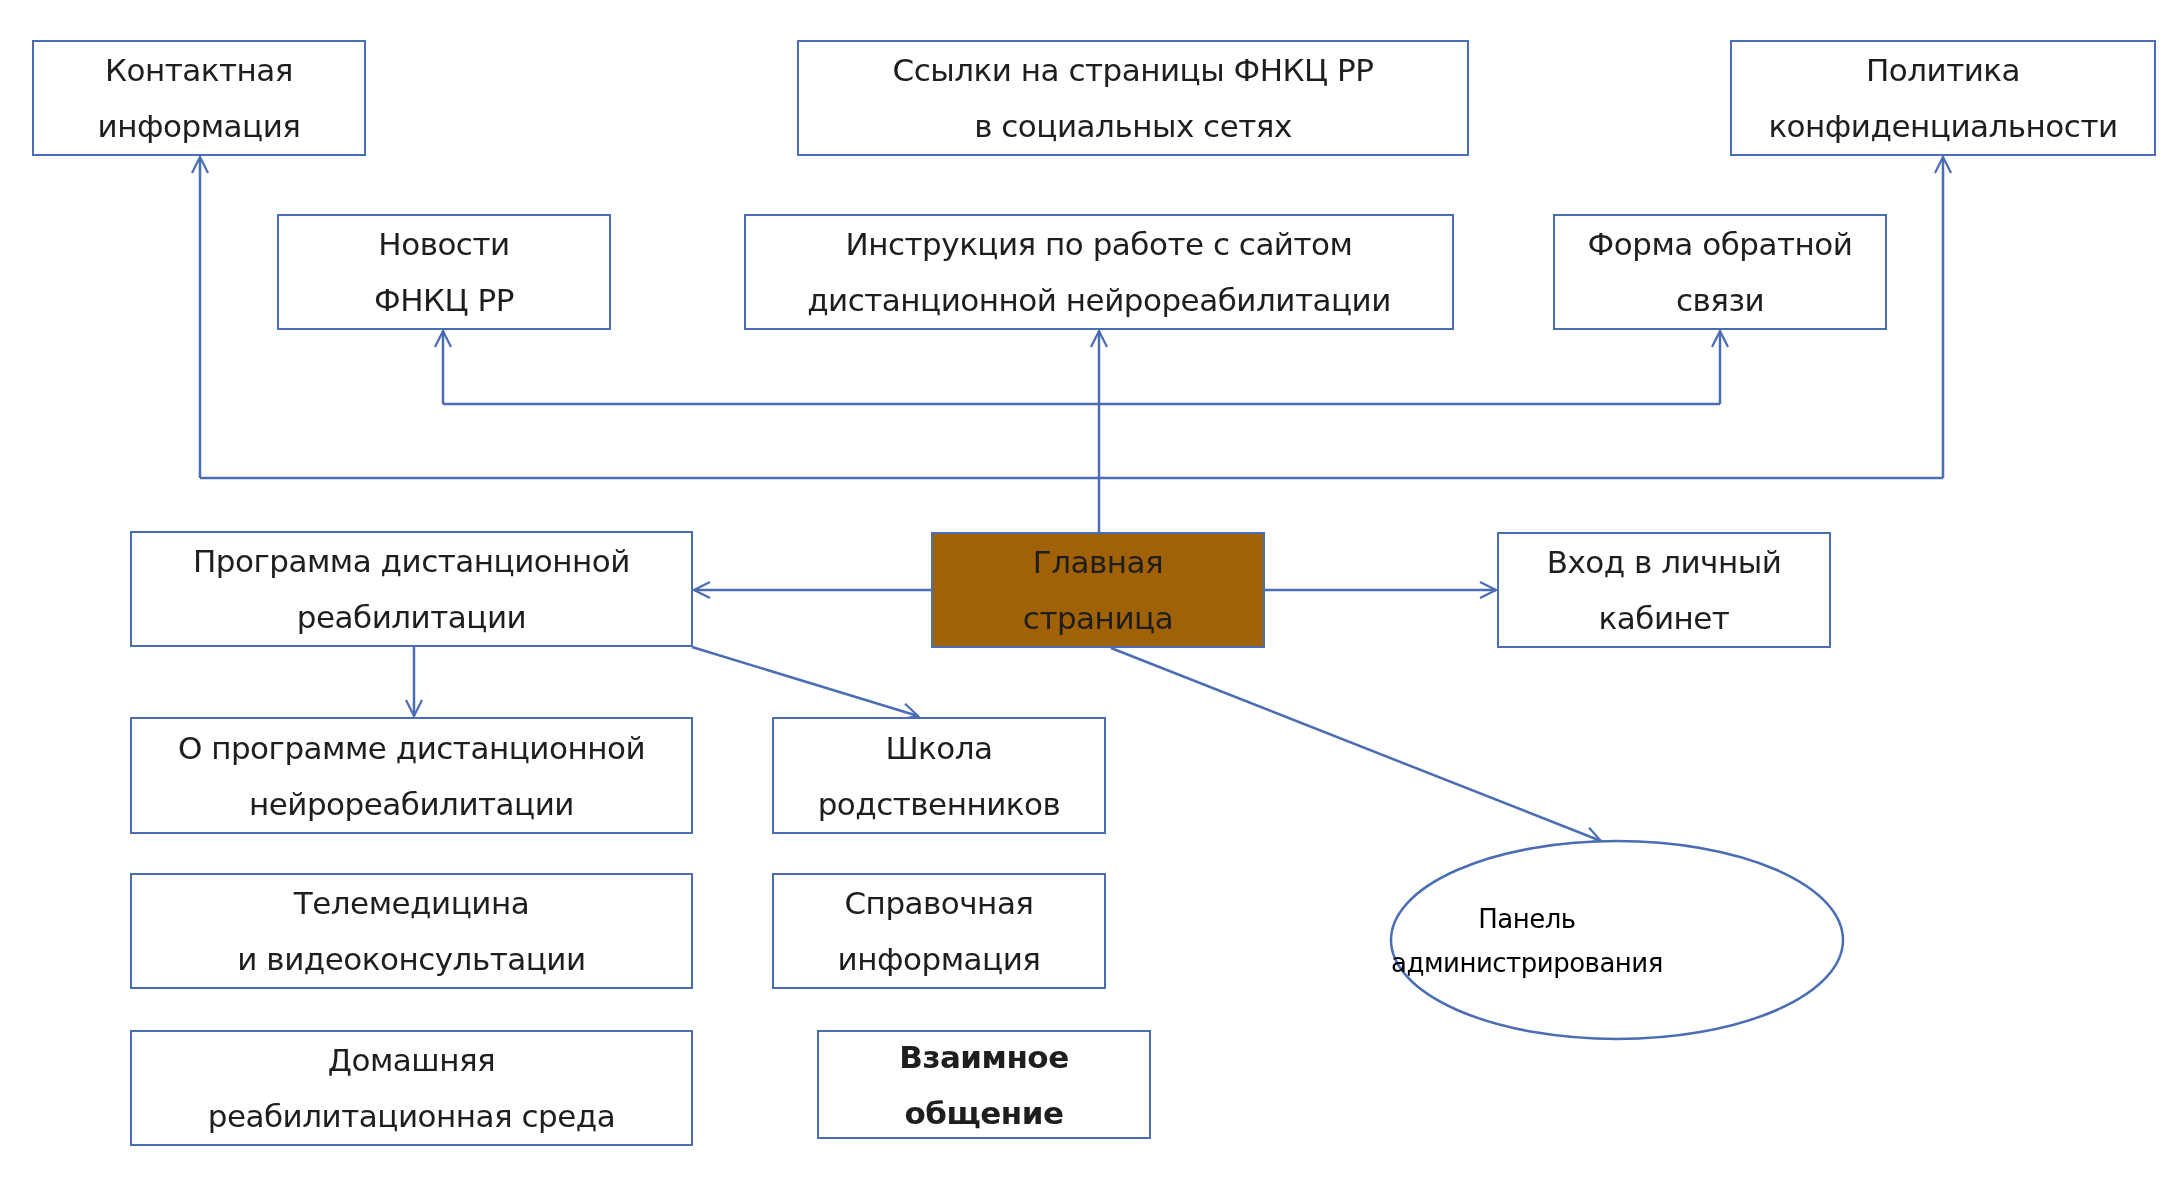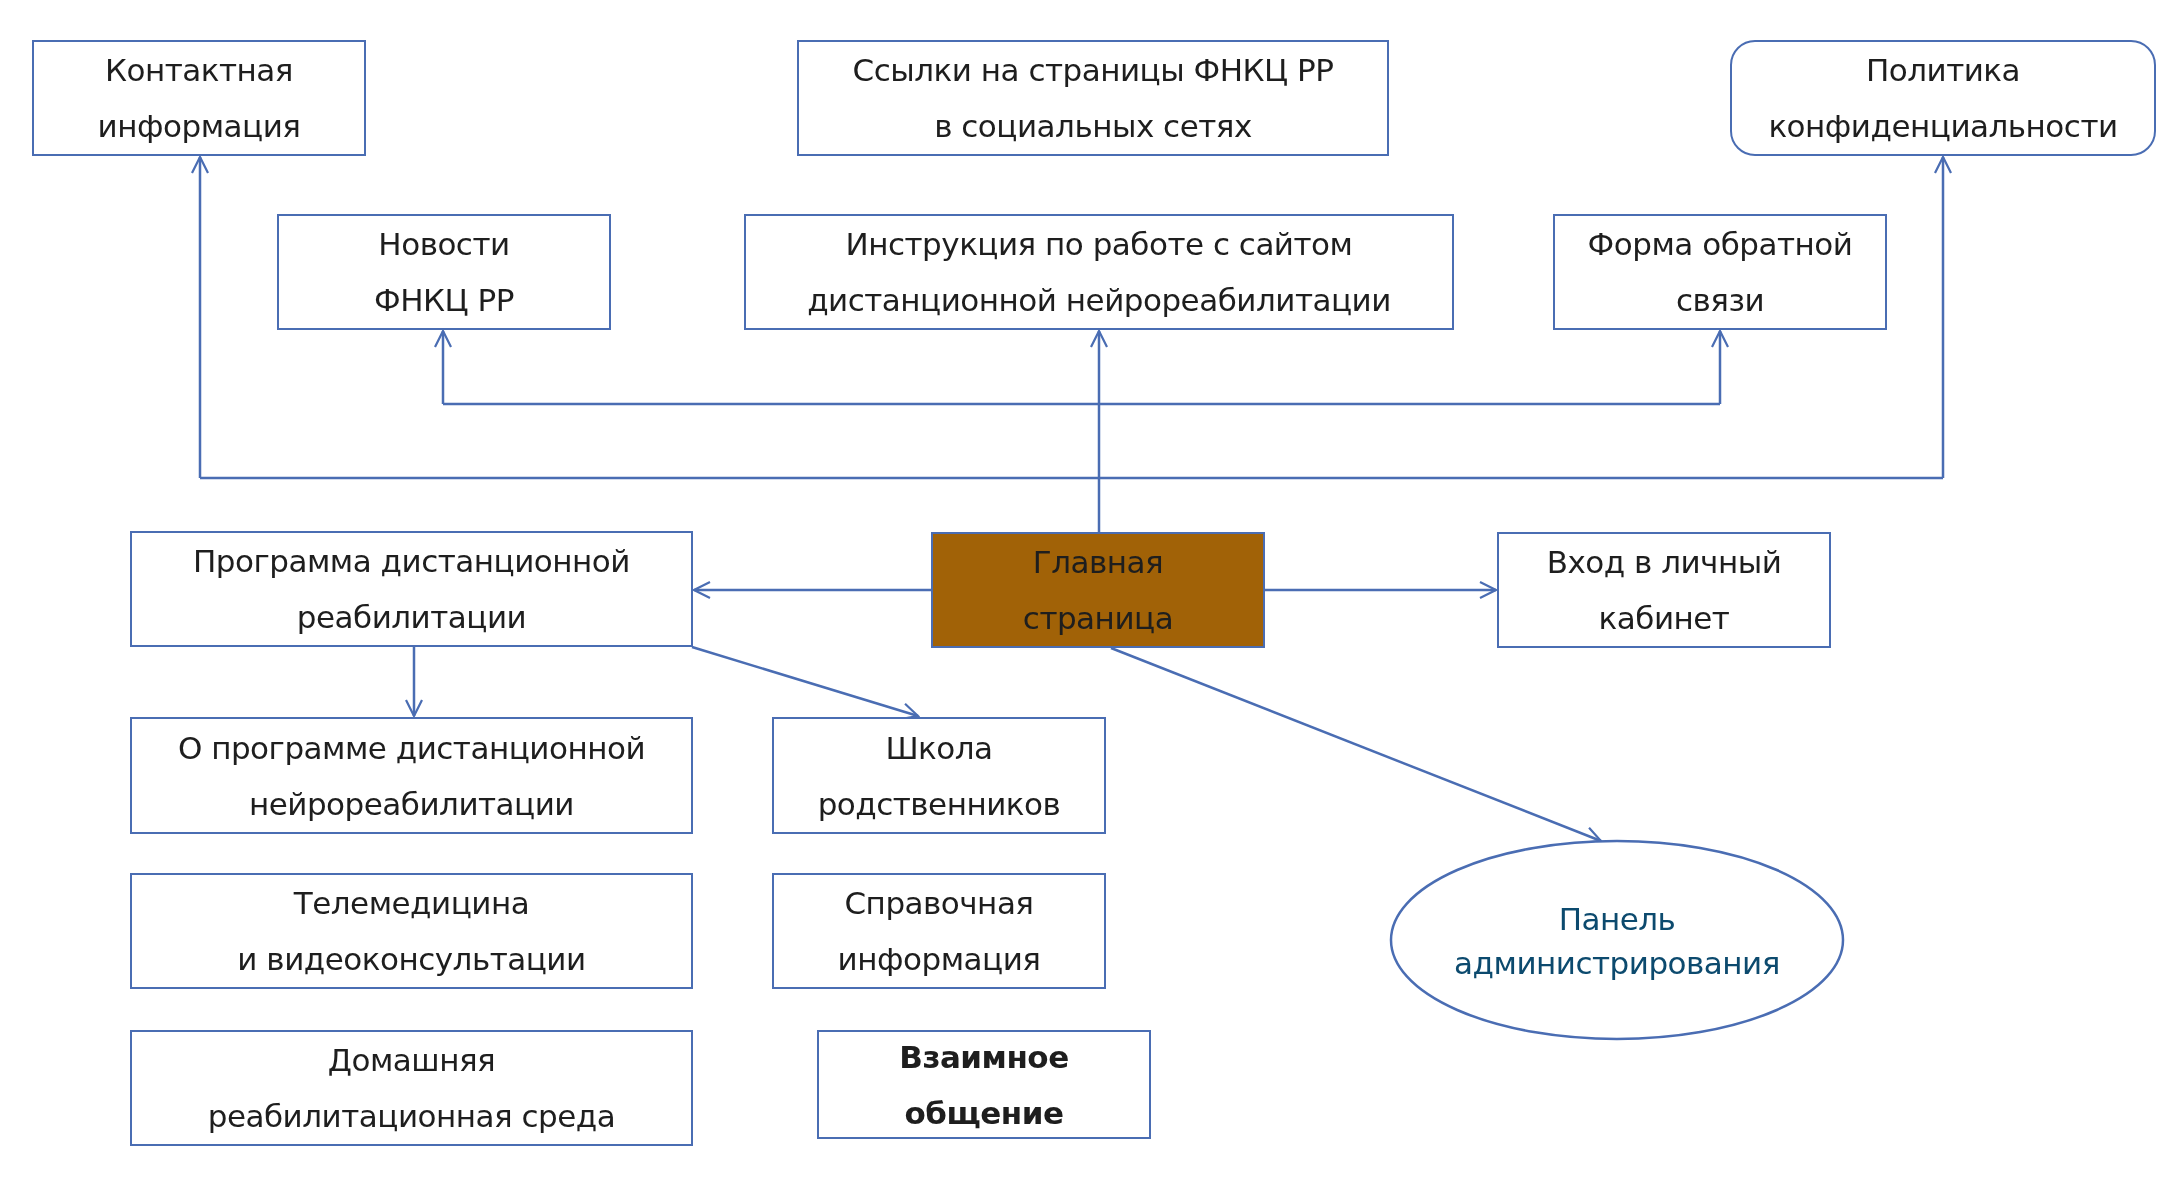--- a/index.html
+++ b/index.html
@@ -5,22 +5,22 @@
   html, body { margin: 0; padding: 0; background: #ffffff; }
   body { width: 2181px; height: 1181px; position: relative; overflow: hidden;
          font-family: "DejaVu Sans", "Liberation Sans", sans-serif; }
   #canvas { position: absolute; left: 0; top: 0; width: 2181px; height: 1181px; }
   .node { position: absolute; box-sizing: border-box; border: 2.5px solid #4a6db3;
           background: #ffffff; display: flex; align-items: center; justify-content: center;
           text-align: center; color: #1e1e1e; font-size: 31px; line-height: 56px;
           letter-spacing: -0.5px; }
   .node.main { background: #a16207; }
   .node .label { white-space: pre-line; }
-  .ellipse-label { position: absolute; display: flex; align-items: center; justify-content: center;
-                   text-align: center; color: #0c4a6e; font-size: 31px; line-height: 44px;
+  .ellipse-label { position: absolute; display: flex; align-items: center; justify-content: flex-start;
+                   text-align: center; color: #000000; font-size: 26px; line-height: 44px;
                    letter-spacing: -0.5px; }
 </style>
 </head>
 <body>
 
 <svg id="canvas" width="2181" height="1181" viewBox="0 0 2181 1181">
   <defs>
     <marker id="arrow" viewBox="0 0 20 20" refX="18" refY="10" markerWidth="20" markerHeight="20" markerUnits="userSpaceOnUse" orient="auto">
       <path d="M2,2 L18,10 L2,18" fill="none" stroke="#4a6db3" stroke-width="2.2"></path>
     </marker>
@@ -46,25 +46,25 @@
     <line x1="1111" y1="648" x2="1601" y2="841" marker-end="url(#arrow)"></line>
 
     <ellipse cx="1617" cy="940" rx="226" ry="99" fill="#ffffff"></ellipse>
   </g>
 </svg>
 
 <div class="node" style="left:32px; top:40px; width:334px; height:116px;">
   <span class="label">Контактная
 информация</span>
 </div>
-<div class="node" style="left:797px; top:40px; width:592px; height:116px;">
+<div class="node" style="left:797px; top:40px; width:672px; height:116px;">
   <span class="label">Ссылки на страницы ФНКЦ РР
 в социальных сетях</span>
 </div>
-<div class="node" style="left:1730px; top:40px; width:426px; height:116px;border-radius:25px;">
+<div class="node" style="left:1730px; top:40px; width:426px; height:116px;">
   <span class="label">Политика
 конфиденциальности</span>
 </div>
 
 <div class="node" style="left:277px; top:214px; width:334px; height:116px;">
   <span class="label">Новости
 ФНКЦ РР</span>
 </div>
 <div class="node" style="left:744px; top:214px; width:710px; height:116px;">
   <span class="label">Инструкция по работе с сайтом

